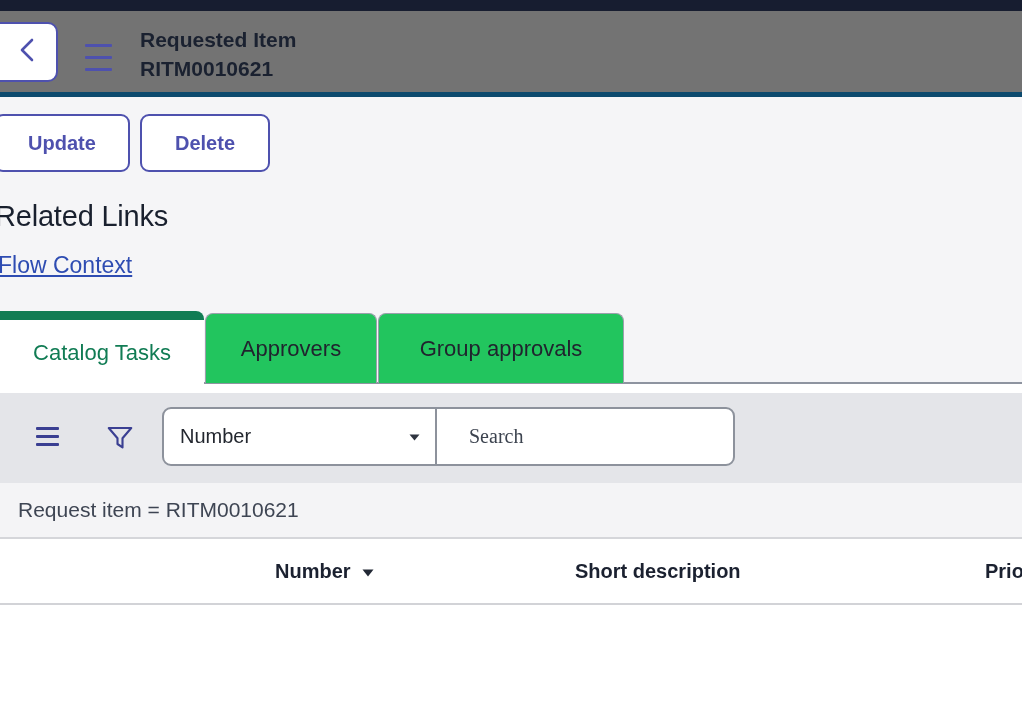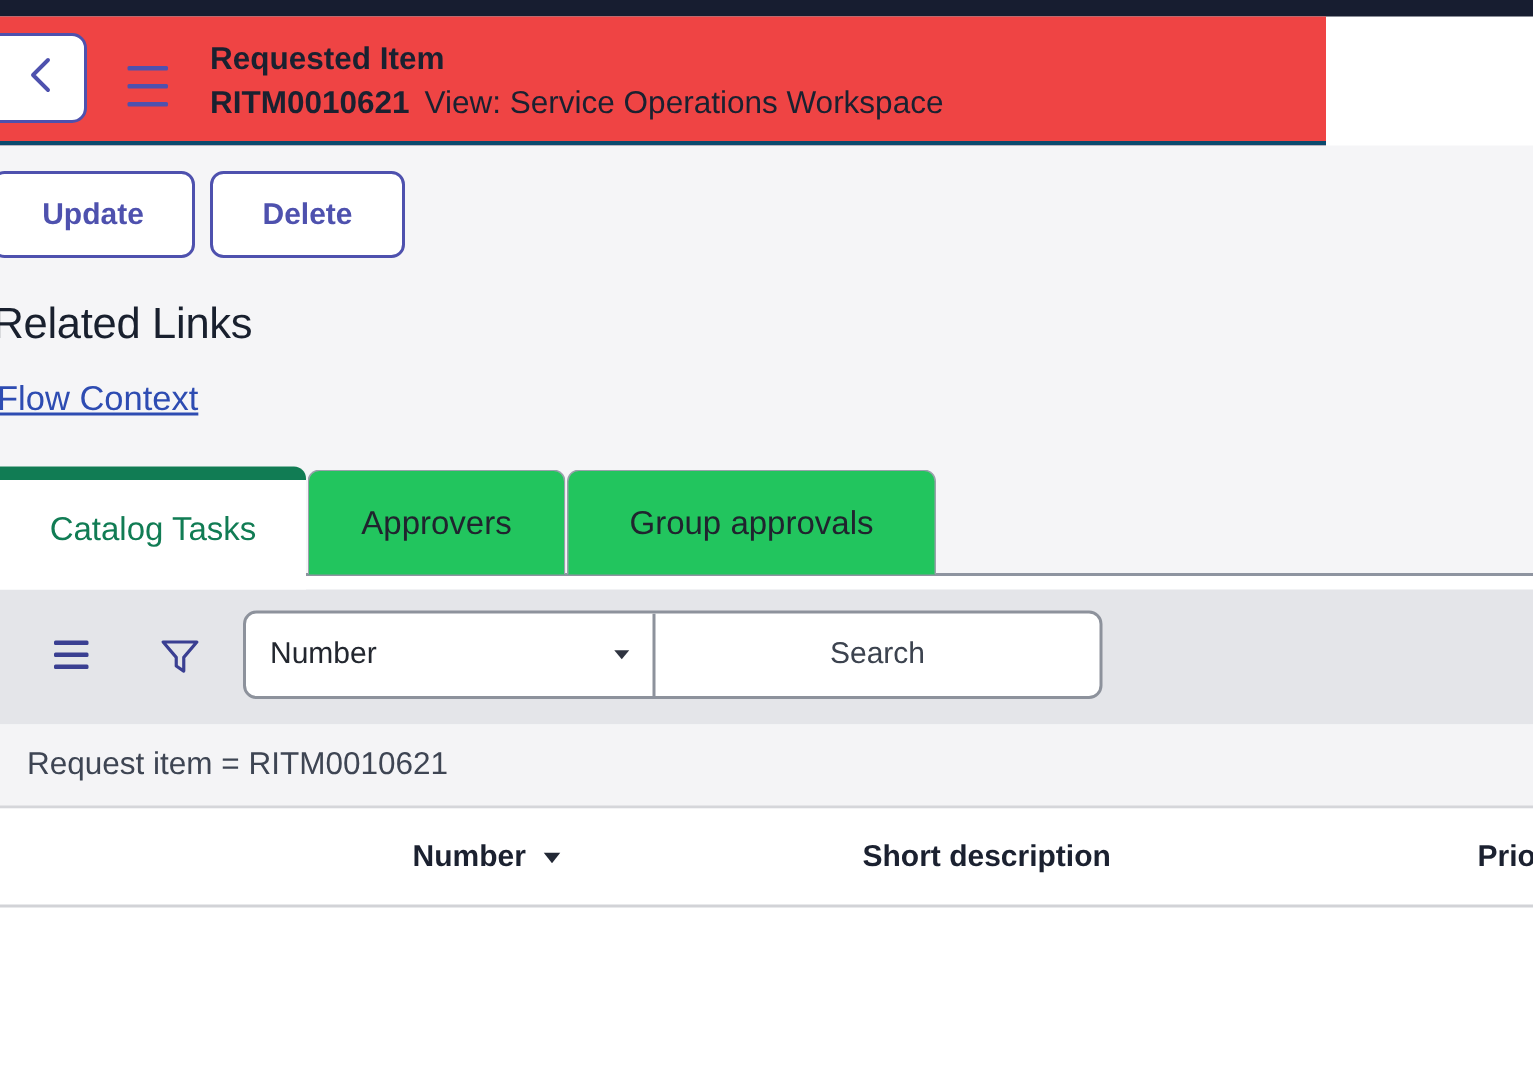--- a/index.html
+++ b/index.html
@@ -2,32 +2,32 @@
 <html><head>
 <meta charset="utf-8">
 <style>
   * { margin:0; padding:0; box-sizing:border-box; }
   html,body { width:1022px; height:726px; overflow:hidden; background:#fff;
               font-family:"Liberation Sans", sans-serif; }
   .abs { position:absolute; }
 
   
   .topbar { left:0; top:0; width:1022px; height:11px; background:#171d30; }
-  .app-header { left:0; top:11px; width:884px; height:86px; background:#ef4444;
-                border-bottom:3px solid #0c4a6e; }
+  .app-header { left:0; top:11px; width:1022px; height:86px; background:#737373;
+                border-bottom:5px solid #0c4a6e; }
   .back-btn { position:absolute; left:-12px; top:11px; width:70px; height:60px;
               background:#fff; border:2px solid #4e51ae; border-radius:10px;
               display:flex; align-items:center; justify-content:flex-end;
               padding-right:18px; cursor:pointer; }
   .hamburger { position:absolute; left:85px; top:33px; width:27px; height:27px;
                display:flex; flex-direction:column; justify-content:space-between; cursor:pointer; }
   .hamburger span { display:block; height:3px; background:#4e51ae; border-radius:1px; }
   .title-wrap { position:absolute; left:140px; top:14px; color:#1a2130; }
   .title-line1 { font-size:21px; font-weight:bold; line-height:29px; }
-  .title-line2 { font-size:21px; line-height:29px; display:flex; gap:10px; align-items:baseline; }
+  .title-line2 { font-size:21px; line-height:29px; display:flex; gap:28px; align-items:baseline; }
   .title-line2 .rec { font-weight:bold; }
 
   
   .band-content { left:0; top:97px; width:1022px; height:287px; background:#f5f5f7; }
   .btn { position:absolute; top:114px; height:58px; background:#fff;
          border:2px solid #4e51ae; border-radius:9px; color:#4e51ae;
          font-size:20px; font-weight:bold; font-family:inherit;
          display:flex; align-items:center; justify-content:center; cursor:pointer; }
   .btn-update { left:-6px; width:136px; }
   .btn-delete { left:140px; width:130px; }
@@ -59,22 +59,22 @@
   .funnel { position:absolute; left:105px; top:423px; cursor:pointer; }
   .search-combo { position:absolute; left:162px; top:407px; width:573px; height:59px;
                   background:#fff; border:2px solid #8d929c; border-radius:9px;
                   display:flex; overflow:hidden; }
   .combo-select { width:273px; border-right:2px solid #8d929c; display:flex;
                   align-items:center; justify-content:space-between;
                   padding:0 14px 0 16px; cursor:pointer; }
   .combo-select .val { font-size:20px; color:#23272f; }
   .combo-search { flex:1; display:flex; align-items:center; }
   .combo-search input { width:100%; height:100%; border:none; outline:none;
-                        background:transparent; font-family:Liberation Sans, sans-serif;
-                        font-size:20px; color:#333a47; padding:0 16px;text-align:center; }
+                        background:transparent; font-family:Liberation Serif, serif;
+                        font-size:20px; color:#333a47; padding:0 32px; }
   .combo-search input::placeholder { color:#3c434f; opacity:1; }
 
   
   .breadcrumb-row { left:0; top:483px; width:1022px; height:56px; background:#f4f4f6;
                     border-bottom:2px solid #d5d6da; display:flex; align-items:center;text-align:center; }
   .breadcrumb-row .txt { font-size:21px; color:#3e4553; margin-left:18px; }
 
   
   .grid-header { left:0; top:539px; width:1022px; height:66px; background:#fff;
                  border-bottom:2px solid #d2d3d7; white-space:nowrap; }
@@ -99,21 +99,20 @@
   </div>
   <div class="hamburger">
     <span></span>
       <span></span>
       <span></span>
   </div>
   <div class="title-wrap">
     <div class="title-line1">Requested Item</div>
     <div class="title-line2">
       <span class="rec">RITM0010621</span>
-      <span>View: Service Operations Workspace</span>
     </div>
   </div>
 </div>
 
 <div class="abs band-content"></div>
 
 <button class="btn btn-update">Update</button>
 <button class="btn btn-delete">Delete</button>
 
 <div class="abs related-heading">Related Links</div>

